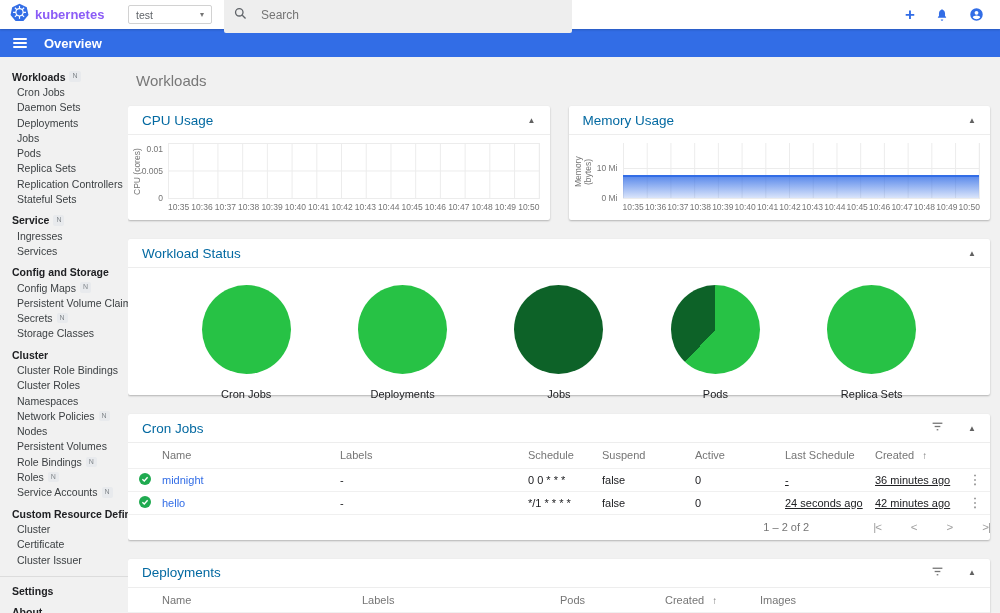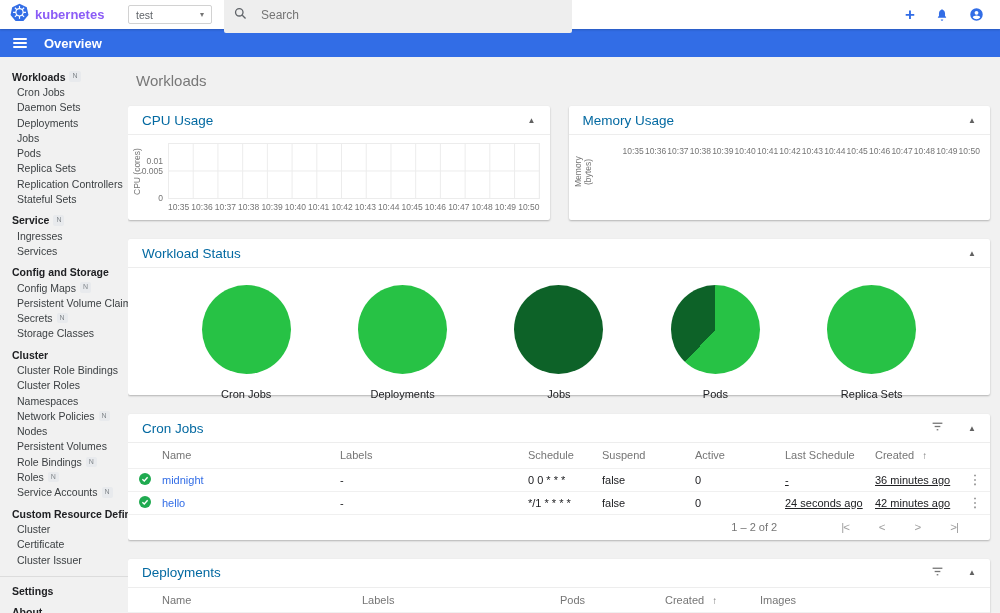--- a/index.html
+++ b/index.html
@@ -67,21 +67,21 @@
     background-size:calc(100%/15) 100%; }
   .cpu-grid { position:absolute; inset:0;
     background-image:linear-gradient(#ececec 1px,transparent 1px);
     background-size:100% 50%; }
   .mem-line { position:absolute; left:0; right:0; top:45%; height:1px; background:#ececec; }
   .mem-area { position:absolute; left:0; right:0; bottom:0; height:41%;
     border-top:2px solid #326de6;
     background:linear-gradient(180deg, rgba(50,109,230,.78), rgba(50,109,230,.18)); }
   .ytick { position:absolute; right:calc(100% + 5px); font-size:8.5px; color:#757575;
     transform:translateY(-50%); white-space:nowrap; }
-  .t0{top:18px;} .t50{top:50%;} .t100{top:100%;} .t45{top:45%;}
+  .t0{top:6px;} .t50{top:50%;} .t100{top:100%;} .t45{top:45%;}
   .xticks { display:flex; justify-content:space-between; margin:3px 0 0 26px;
     font-size:8.5px; color:#757575; }
 
   
   .status-card { margin-bottom:19px; height:156px; }
   .pies { display:flex; justify-content:space-around; padding:17px 40px 0 40px; }
   .pie-wrap { display:flex; flex-direction:column; align-items:center; gap:14px; width:130px; }
   .pie { width:89px; height:89px; border-radius:50%; }
   .pie-label { font-size:11px; color:#202124; }
 
@@ -95,21 +95,21 @@
   .c-sched{width:74px;} .c-susp{width:93px;} .c-active{width:90px;margin-left:33px;}
   .c-last{width:90px;} .c-created{width:85px;} .c-menu{width:30px;}
   .d-status{width:34px;} .d-name{width:200px;} .d-labels{width:198px;}
   .d-pods{width:105px;} .d-created{width:95px;} .d-menu{width:30px;}
   .cell-status { text-align:center; }
   .link { color:#326de6; cursor:pointer; }
   .ul { text-decoration:underline; cursor:pointer; }
   .menu-dots { color:#757575; font-size:13px; text-align:center; cursor:pointer; }
   .sort-arrow { color:#757575; margin-left:8px; font-size:10px; }
   .pagination { display:flex; align-items:center; justify-content:flex-end;
-    height:25px; padding-right:32px; color:#757575; font-size:11px; }
+    height:25px; padding-right:0; color:#757575; font-size:11px; }
   .pg-range { margin-right:34px; }
   .pg-btn { color:#9e9e9e; font-size:11.5px; letter-spacing:-1px; cursor:pointer;
     margin-left:30px; }
 </style>
 </head>
 <body>
 
 <header class="topbar">
   <div class="brand">
     <span>
@@ -356,20 +356,26 @@
       </section>
 
       <section class="card chart-card">
         <div class="card-head">
           <span class="card-title">Memory Usage</span>
           <span class="collapse-caret">▲</span>
         </div>
         <div class="chart-body">
           <span class="ylabel">Memory (bytes)</span>
           <div class="plot-wrap">
+            <div class="plot" style="margin-left:30px;">
+              <div class="mem-line"></div>
+              <div class="mem-area"></div>
+              <span class="ytick t45">10 Mi</span>
+              <span class="ytick t100">0 Mi</span>
+            </div>
             <div class="xticks" style="margin-left:30px;">
 
             <span>10:35</span>
                 <span>10:36</span>
                 <span>10:37</span>
                 <span>10:38</span>
                 <span>10:39</span>
                 <span>10:40</span>
                 <span>10:41</span>
                 <span>10:42</span>

